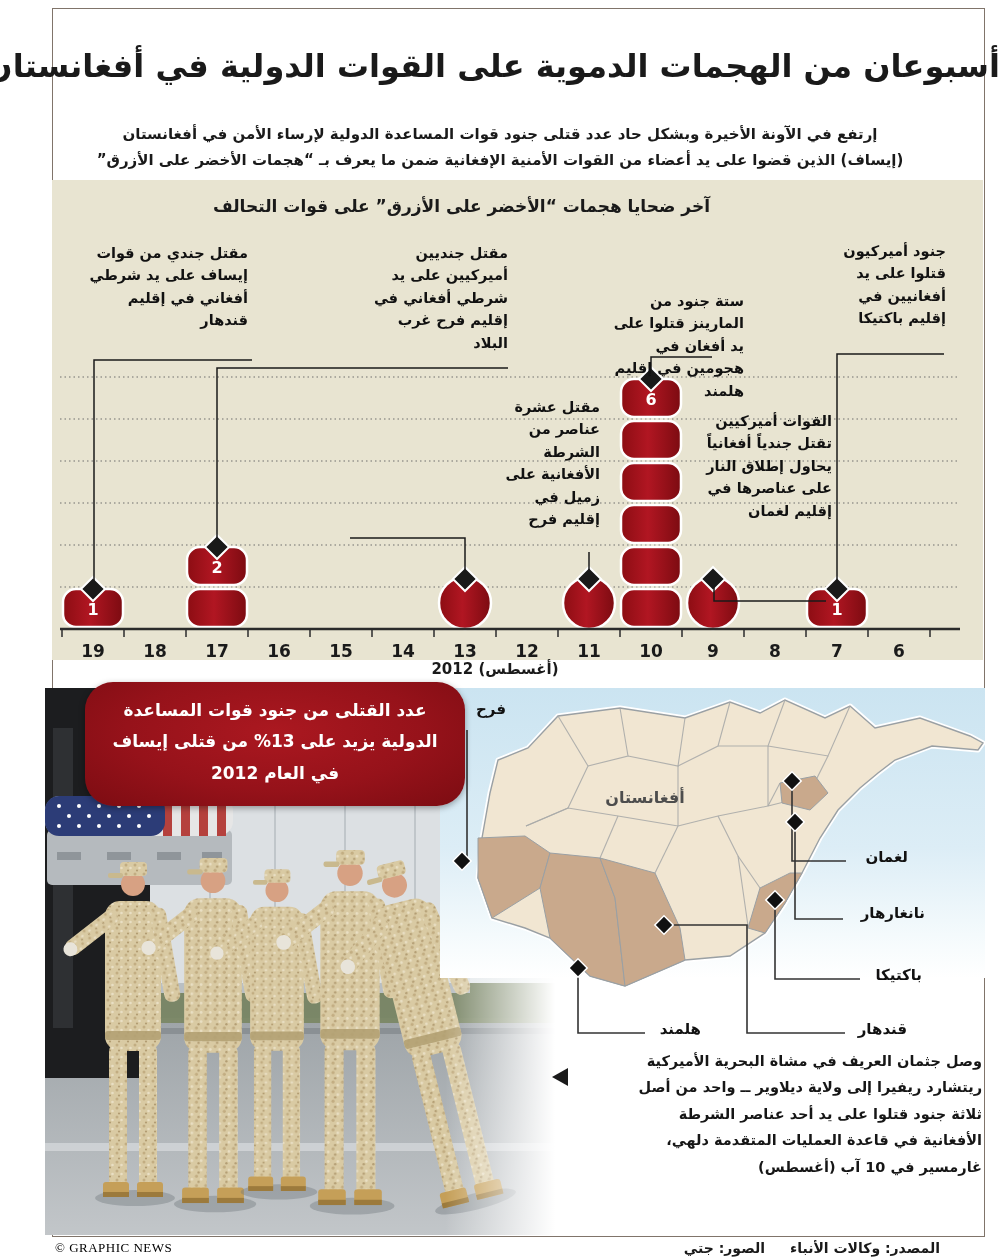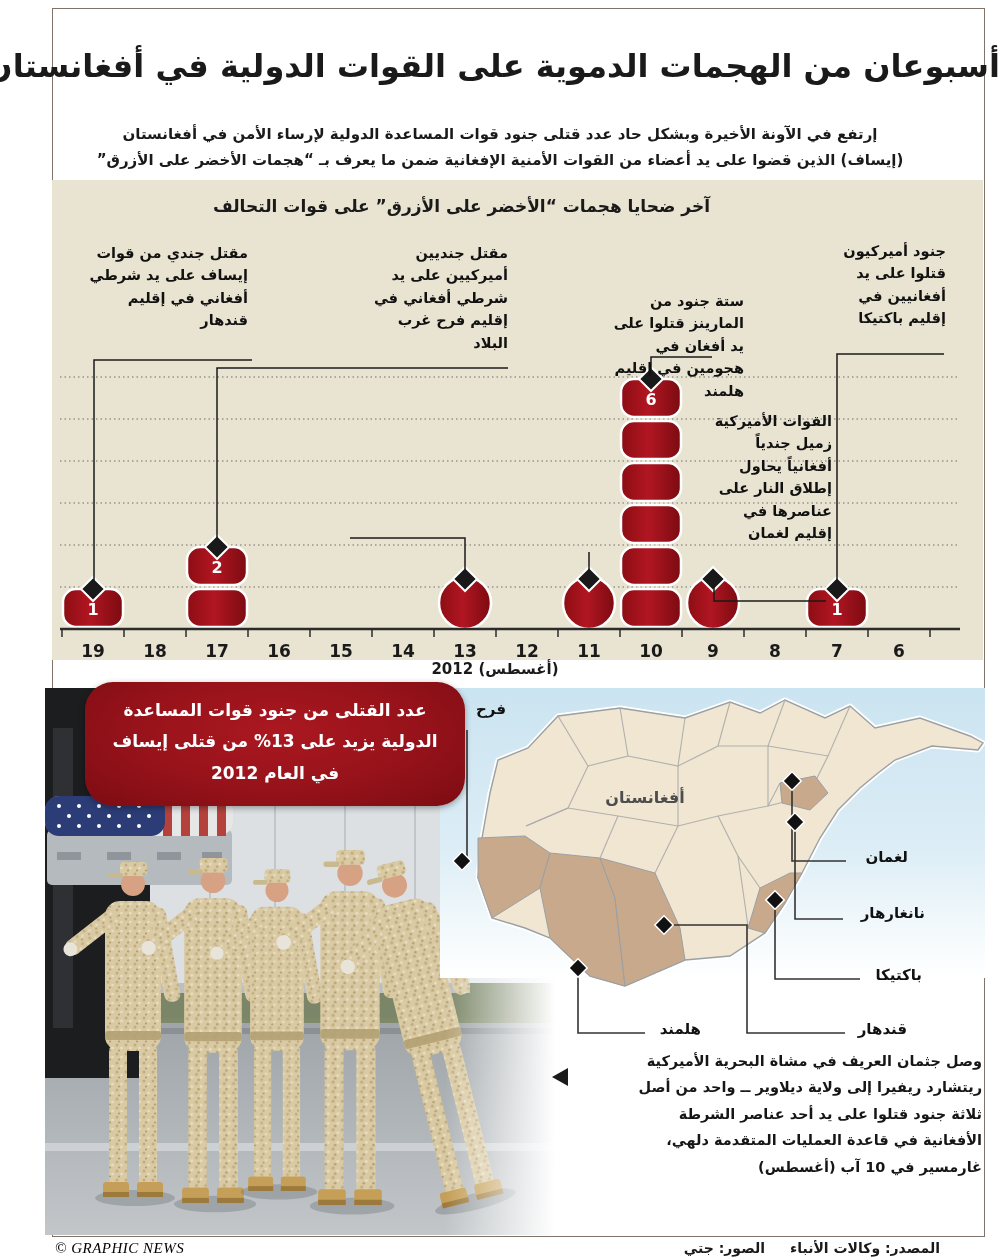--- a/index.html
+++ b/index.html
@@ -28,21 +28,21 @@
        line-height:1.85;box-sizing:border-box;padding:13px 20px 0 20px;margin-left:21px;}
   .map-label{position:absolute;direction:rtl;text-align:right;font-size:15px;font-weight:bold;color:#111;}
   .country-label{position:absolute;left:595px;top:788px;width:100px;text-align:center;
        font-size:16px;font-weight:bold;color:#4d4d4d;direction:rtl;}
   .photo-caption{position:absolute;left:618px;top:1048px;width:364px;direction:rtl;
        text-align:right;font-size:14.5px;font-weight:bold;line-height:1.82;color:#161616;}
   .caption-pointer{position:absolute;left:552px;top:1068px;width:0;height:0;
        border-top:9px solid transparent;border-bottom:9px solid transparent;
        border-right:16px solid #1a1a1a;}
   .footer-credit{position:absolute;left:55px;top:1240px;font-family:"Liberation Serif",serif;
-       font-size:15px;letter-spacing:.5px;color:#000;font-style:italic;}
+       font-size:13px;letter-spacing:.5px;color:#000;}
   .footer-photos{position:absolute;left:645px;top:1240px;width:120px;text-align:right;
        font-size:14px;font-weight:bold;direction:rtl;}
   .footer-source{position:absolute;left:790px;top:1240px;width:192px;text-align:left;
        font-size:14px;font-weight:bold;direction:rtl;}
   
   .grid{stroke:#6e6e6e;stroke-width:1.2;stroke-dasharray:1.5 3;}
   .axis{stroke:#2b2b2b;stroke-width:2.5;}
   .tick{stroke:#2b2b2b;stroke-width:1.5;}
   .daylbl{font-family:"DejaVu Sans",sans-serif;font-size:17px;font-weight:bold;fill:#1a1a1a;text-anchor:middle;}
   .barnum{font-family:"DejaVu Sans",sans-serif;font-size:16px;font-weight:bold;fill:#fff;text-anchor:middle;}
@@ -150,21 +150,22 @@
       <polyline class="conn" points="298,308 413,308 413,346"></polyline>
       <polyline class="conn" points="537,322 537,345"></polyline>
       <polyline class="conn" points="774,371 662,371 662,352"></polyline>
     </g>
   </svg>
 
   <div class="ann" style="left:86px;top:242px;width:162px;">مقتل جندي من قوات إيساف على يد شرطي أفغاني في إقليم قندهار</div>
   <div class="ann" style="left:366px;top:242px;width:142px;">مقتل جنديين أميركيين على يد شرطي أفغاني في إقليم فرح غرب البلاد</div>
   <div class="ann" style="left:596px;top:242px;width:148px;margin-top:48px;">ستة جنود من المارينز قتلوا على يد أفغان في هجومين في إقليم هلمند</div>
   <div class="ann" style="left:838px;top:240px;width:108px;">جنود أميركيون قتلوا على يد أفغانيين في إقليم باكتيكا</div>
-  <div class="ann" style="left:706px;top:410px;width:126px;">القوات الأميركية زميل جندياً أفغانياً يحاول إطلاق النار على عناصرها في إقليم لغمان</div>
+  <div class="ann" style="left:496px;top:396px;width:104px;">مقتل عشرة عناصر من الشرطة الأفغانية على زميل في إقليم فرح</div>
+  <div class="ann" style="left:706px;top:410px;width:126px;">القوات أميركيين تقتل جندياً أفغانياً يحاول إطلاق النار على عناصرها في إقليم لغمان</div>
 
   <div class="xaxis-label">(أغسطس) 2012</div>
 
   <svg id="photo-svg" width="510" height="547" viewBox="0 0 510 547">
     <defs>
       <linearGradient id="phSky" x1="0" y1="0" x2="0" y2="1">
         <stop offset="0%" stop-color="#b8c6ce"></stop>
           <stop offset="100%" stop-color="#e9edef"></stop>
       </linearGradient>
       <linearGradient id="phRoad" x1="0" y1="0" x2="0" y2="1">

